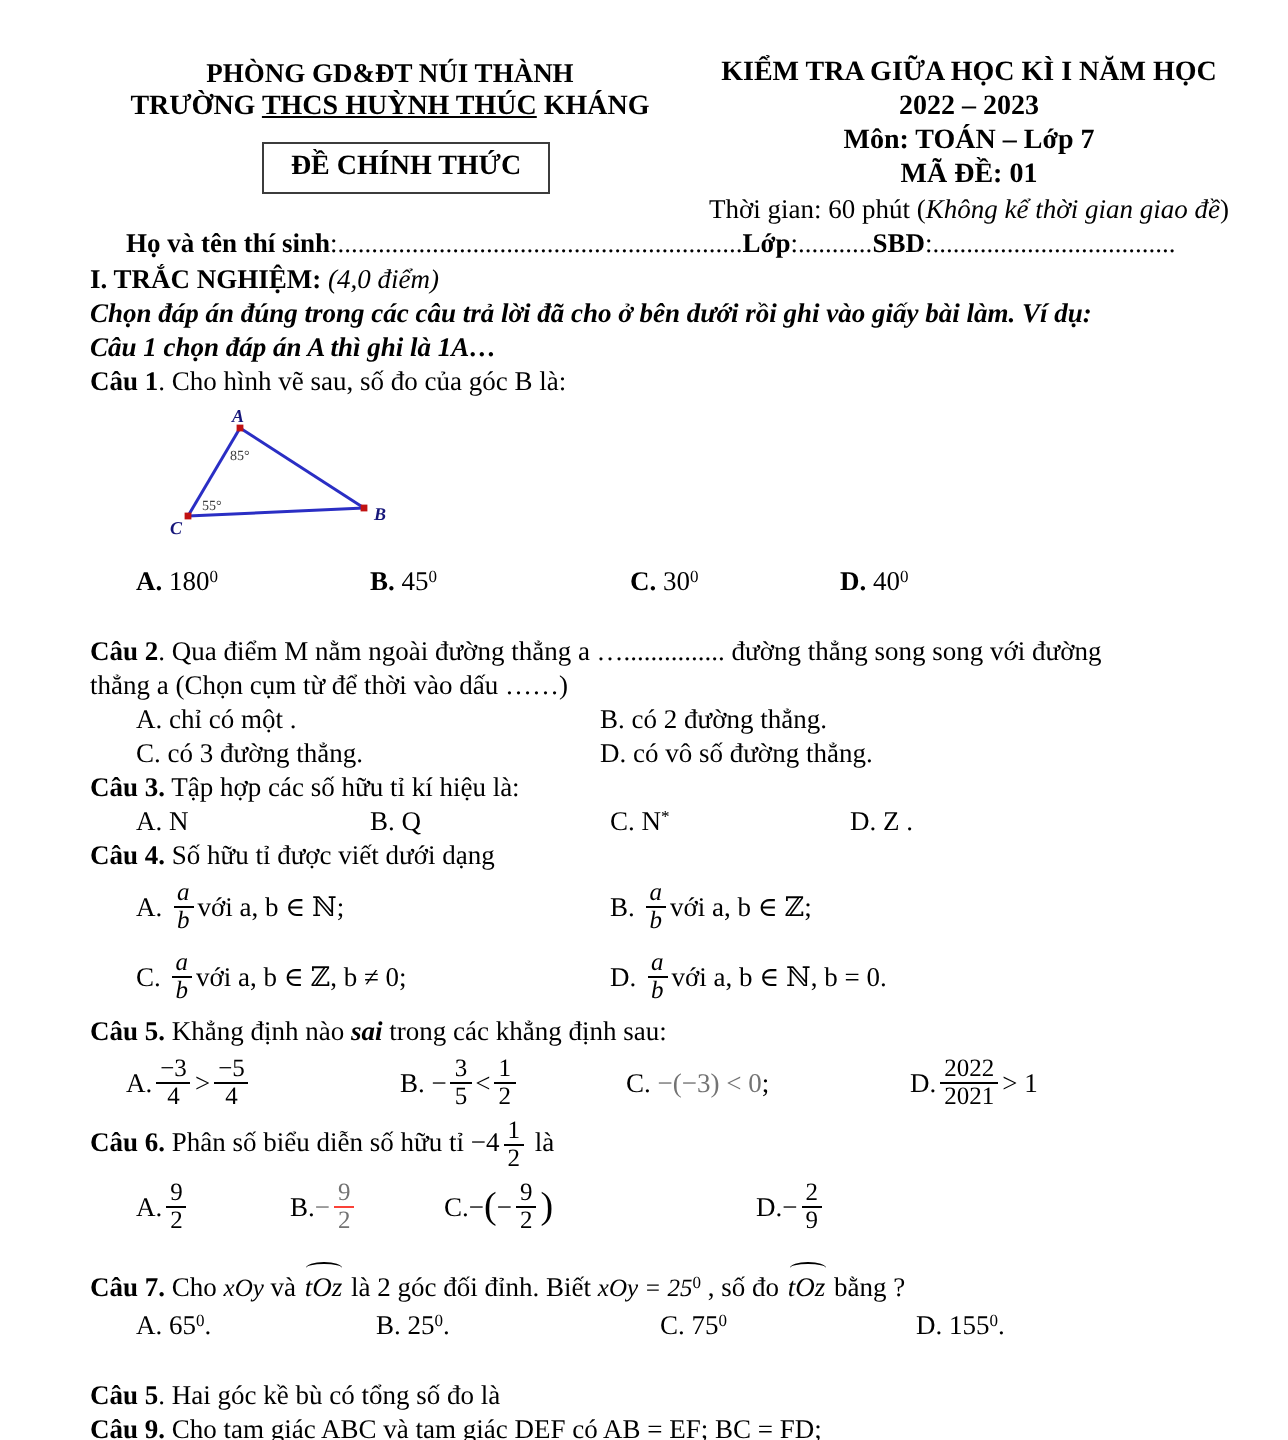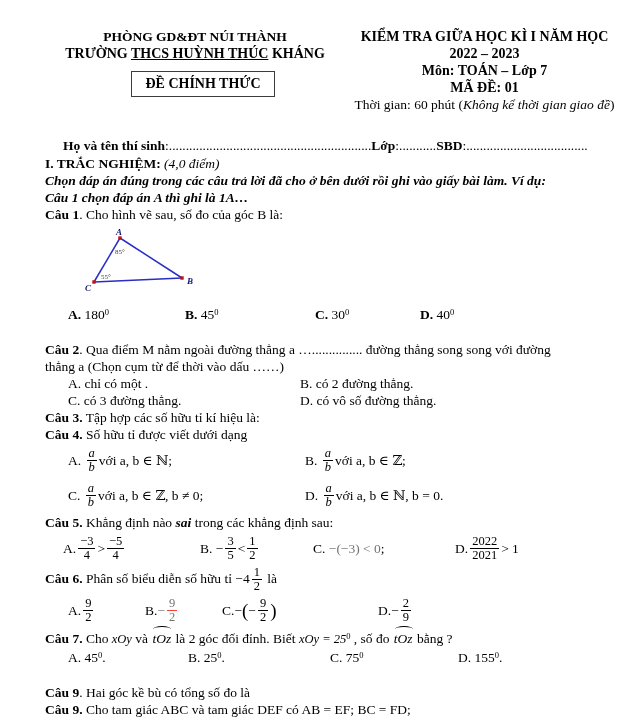--- a/index.html
+++ b/index.html
@@ -15,21 +15,21 @@
   
   .hdr{display:flex;}
   .hdr-left{width:300px;text-align:center;}
   .hdr-right{flex:1;text-align:center;}
   .hdr-left .l1{font-size:13.5px;}
   .hdr-left .l2{font-size:14px;}
   .hdr-right .l1,.hdr-right .l2,.hdr-right .l3{font-size:14px;}
   .stamp{display:inline-block;border:1.5px solid #3c3c3c;padding:4px 13px;font-weight:bold;
          font-size:14px;margin-top:9px;margin-left:16px;}
   
-  .student{margin-top:24px;padding-left:18px;line-height:18px;white-space:nowrap;overflow:hidden;}
+  .student{margin-top:0;padding-left:18px;line-height:18px;white-space:nowrap;overflow:hidden;}
   
   .q{line-height:17px;}
   .opts{display:grid;padding-left:23px;line-height:17px;}
   .g1{grid-template-columns:117px 130px 105px auto;}
   .g2{grid-template-columns:232px auto;}
   .g3{grid-template-columns:117px 120px 120px auto;}
   .g4{grid-template-columns:237px auto;}
   .g5{grid-template-columns:137px 113px 142px auto;}
   .g6{grid-template-columns:77px 77px 156px auto;}
   .g7{grid-template-columns:120px 142px 128px auto;}
@@ -47,21 +47,21 @@
   .widehat::before{content:"";position:absolute;left:2px;right:1px;top:-2px;height:5px;
       border-top:1.3px solid #000;border-radius:50% 50% 0 0;}
   .eqsm{font-size:12.5px;}
   
   .figwrap{margin:3px 0 10px 15px;height:70px;}
   .tl{stroke:#2a2ec4;stroke-width:1.5;}
   .vd{fill:#c11212;}
   .vl{font-size:9px;font-style:italic;font-weight:bold;fill:#16167a;
       font-family:"Liberation Serif","DejaVu Serif",serif;}
   .al{font-size:7px;fill:#3c3c3c;font-family:"Liberation Serif","DejaVu Serif",serif;}
-  .mt12{}
+  .mt12{margin-top:12px;}
   .mt2{margin-top:18px;}
 </style>
 </head>
 <body>
 
 <div class="page">
   <div class="content">
 
     <div class="hdr">
       <div class="hdr-left">
@@ -111,20 +111,26 @@
     <div class="q mt2"><span class="b">Câu 2</span><span>. Qua điểm M nằm ngoài đường thẳng a …............... đường thẳng song song với đường</span></div>
     <div class="q">thẳng a  (Chọn cụm từ để thời vào dấu ……)</div>
     <div class="opts g2">
       <span>A. chỉ có một .</span>
       <span>B. có 2 đường thẳng.</span>
       <span>C. có 3 đường thẳng.</span>
       <span>D. có vô số đường thẳng.</span>
     </div>
 
     <div class="q"><span class="b">Câu 3.</span><span> Tập hợp các số hữu tỉ kí hiệu là:</span></div>
+    <div class="opts g3">
+      <span>A. N</span>
+      <span>B. Q</span>
+      <span><span>C. N</span><sup>*</sup></span>
+      <span>D. Z .</span>
+    </div>
 
     <div class="q"><span class="b">Câu 4.</span><span> Số hữu tỉ được viết dưới dạng</span></div>
     <div class="opts g4">
       <span class="tallrow"><span>A.</span>&nbsp;<span class="fr">
             <span class="i">a</span>
             <span class="dn i">b</span>
           </span><span> với a, b ∈ ℕ;</span></span>
       <span class="tallrow"><span>B.</span>&nbsp;<span class="fr">
             <span class="i">a</span>
             <span class="dn i">b</span>
@@ -204,24 +210,24 @@
           <span>−</span>
           <span class="fr">
             <span>2</span>
             <span class="dn">9</span>
           </span>
         </span>
     </div>
 
     <div class="q mt12" style="line-height:20px;"><span class="b">Câu 7.</span><span> Cho </span><span class="i eqsm">xOy</span><span>  và </span><span class="widehat">tOz</span><span> là 2 góc đối đỉnh.  Biết </span><span class="i eqsm">xOy = 25</span><sup>0</sup><span> , số đo </span><span class="widehat">tOz</span><span>  bằng ?</span></div>
     <div class="opts g7">
-      <span><span>A. 45</span><sup>0</sup><span>.</span></span>
+      <span><span>A. 65</span><sup>0</sup><span>.</span></span>
       <span><span>B. 25</span><sup>0</sup><span>.</span></span>
       <span><span>C. 75</span><sup>0</sup><span></span></span>
       <span><span>D. 155</span><sup>0</sup><span>.</span></span>
     </div>
 
-    <div class="q mt2"><span class="b">Câu 9</span><span>. Hai góc kề bù có tổng số đo là</span></div>
+    <div class="q mt2"><span class="b">Câu 5</span><span>. Hai góc kề bù có tổng số đo là</span></div>
 
     <div class="q"><span class="b">Câu 9.</span><span> Cho tam giác ABC và tam giác DEF có AB = EF; BC = FD;</span></div>
 
   </div>
 </div>
 
 </body></html>

